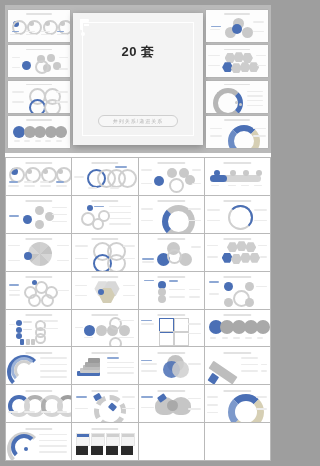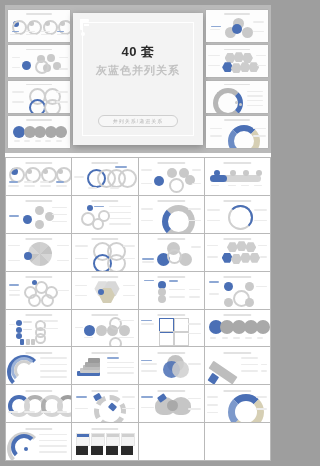--- a/index.html
+++ b/index.html
@@ -183,22 +183,21 @@
     </div>
 
     <div class="hero-card">
       <div class="inner-frame"></div>
       <div class="deco">
         <i class="d1"></i>
           <i class="d2"></i>
           <i class="d3"></i>
           <i class="d4"></i>
       </div>
-      <div class="txt t-count">40 套</div>
-      <div class="txt t-sub">灰蓝色并列关系</div>
+      <div class="txt t-count">20 套</div>
       <div class="txt t-badge-wrap">
         <span class="t-badge">并列关系/递进关系</span>
       </div>
     </div>
 
     <div class="hero-col right">
 
       <div class="hero-thumb">
         <div class="th-title"></div>
         <div class="stage">

